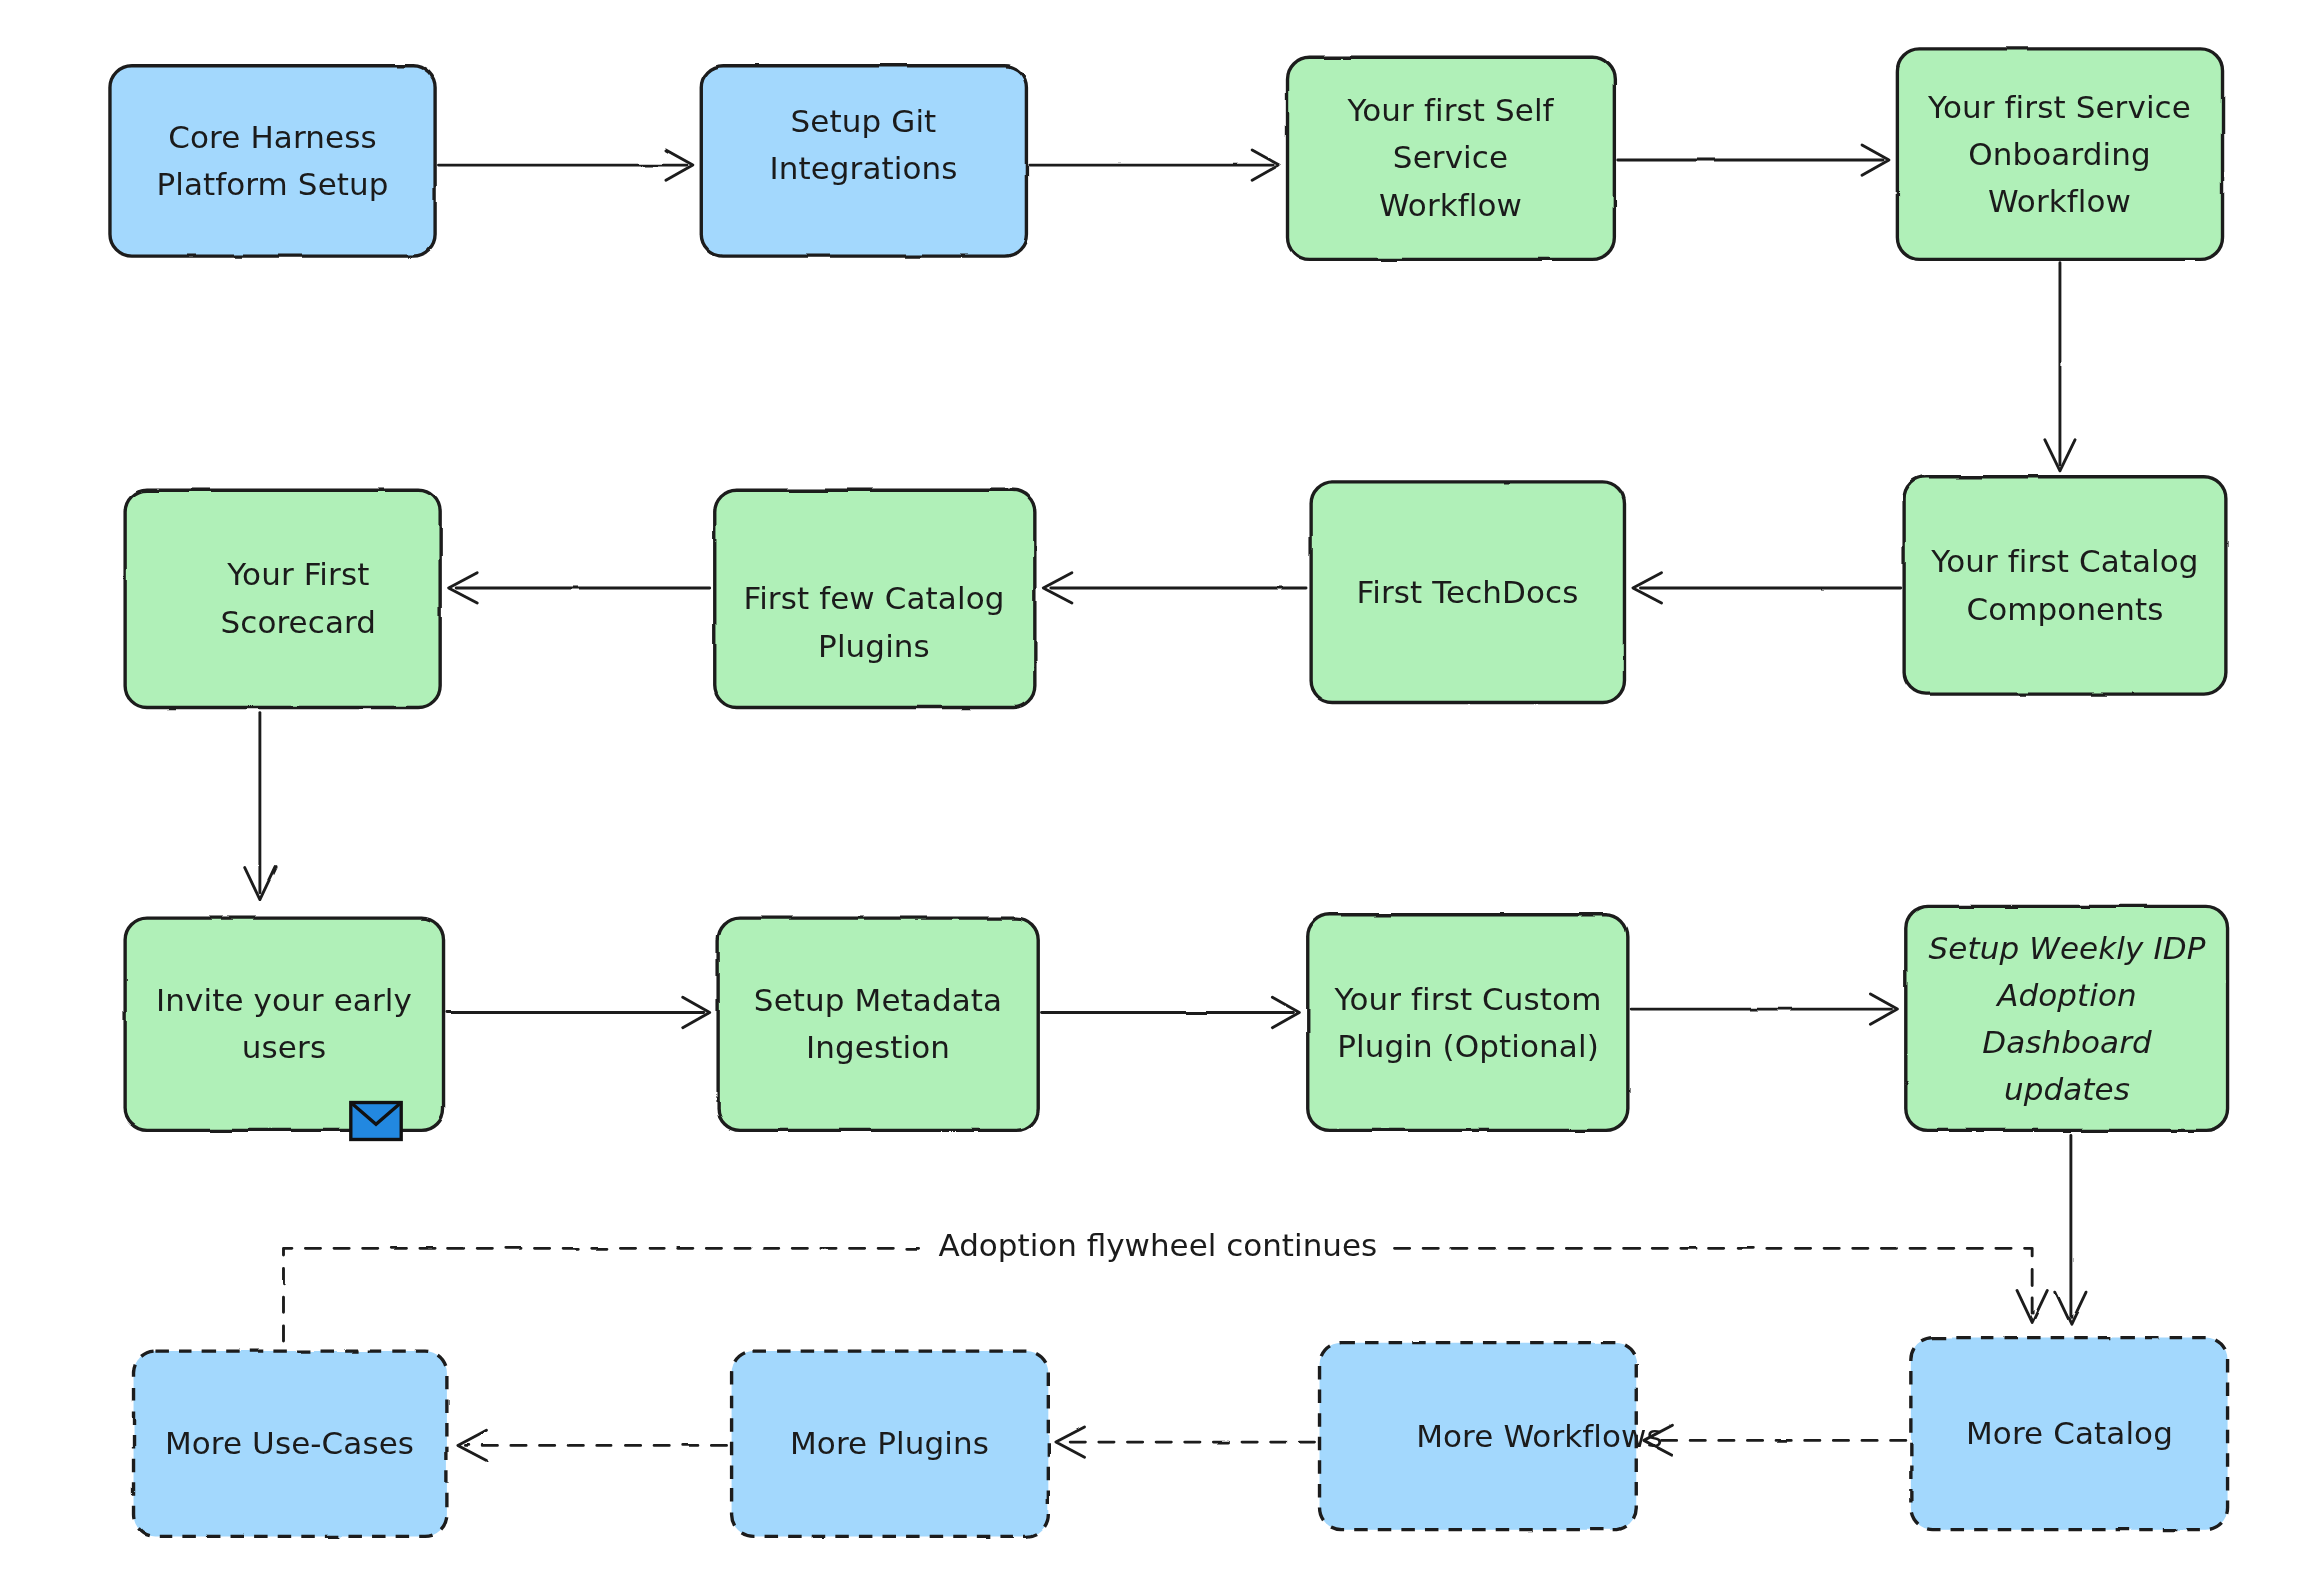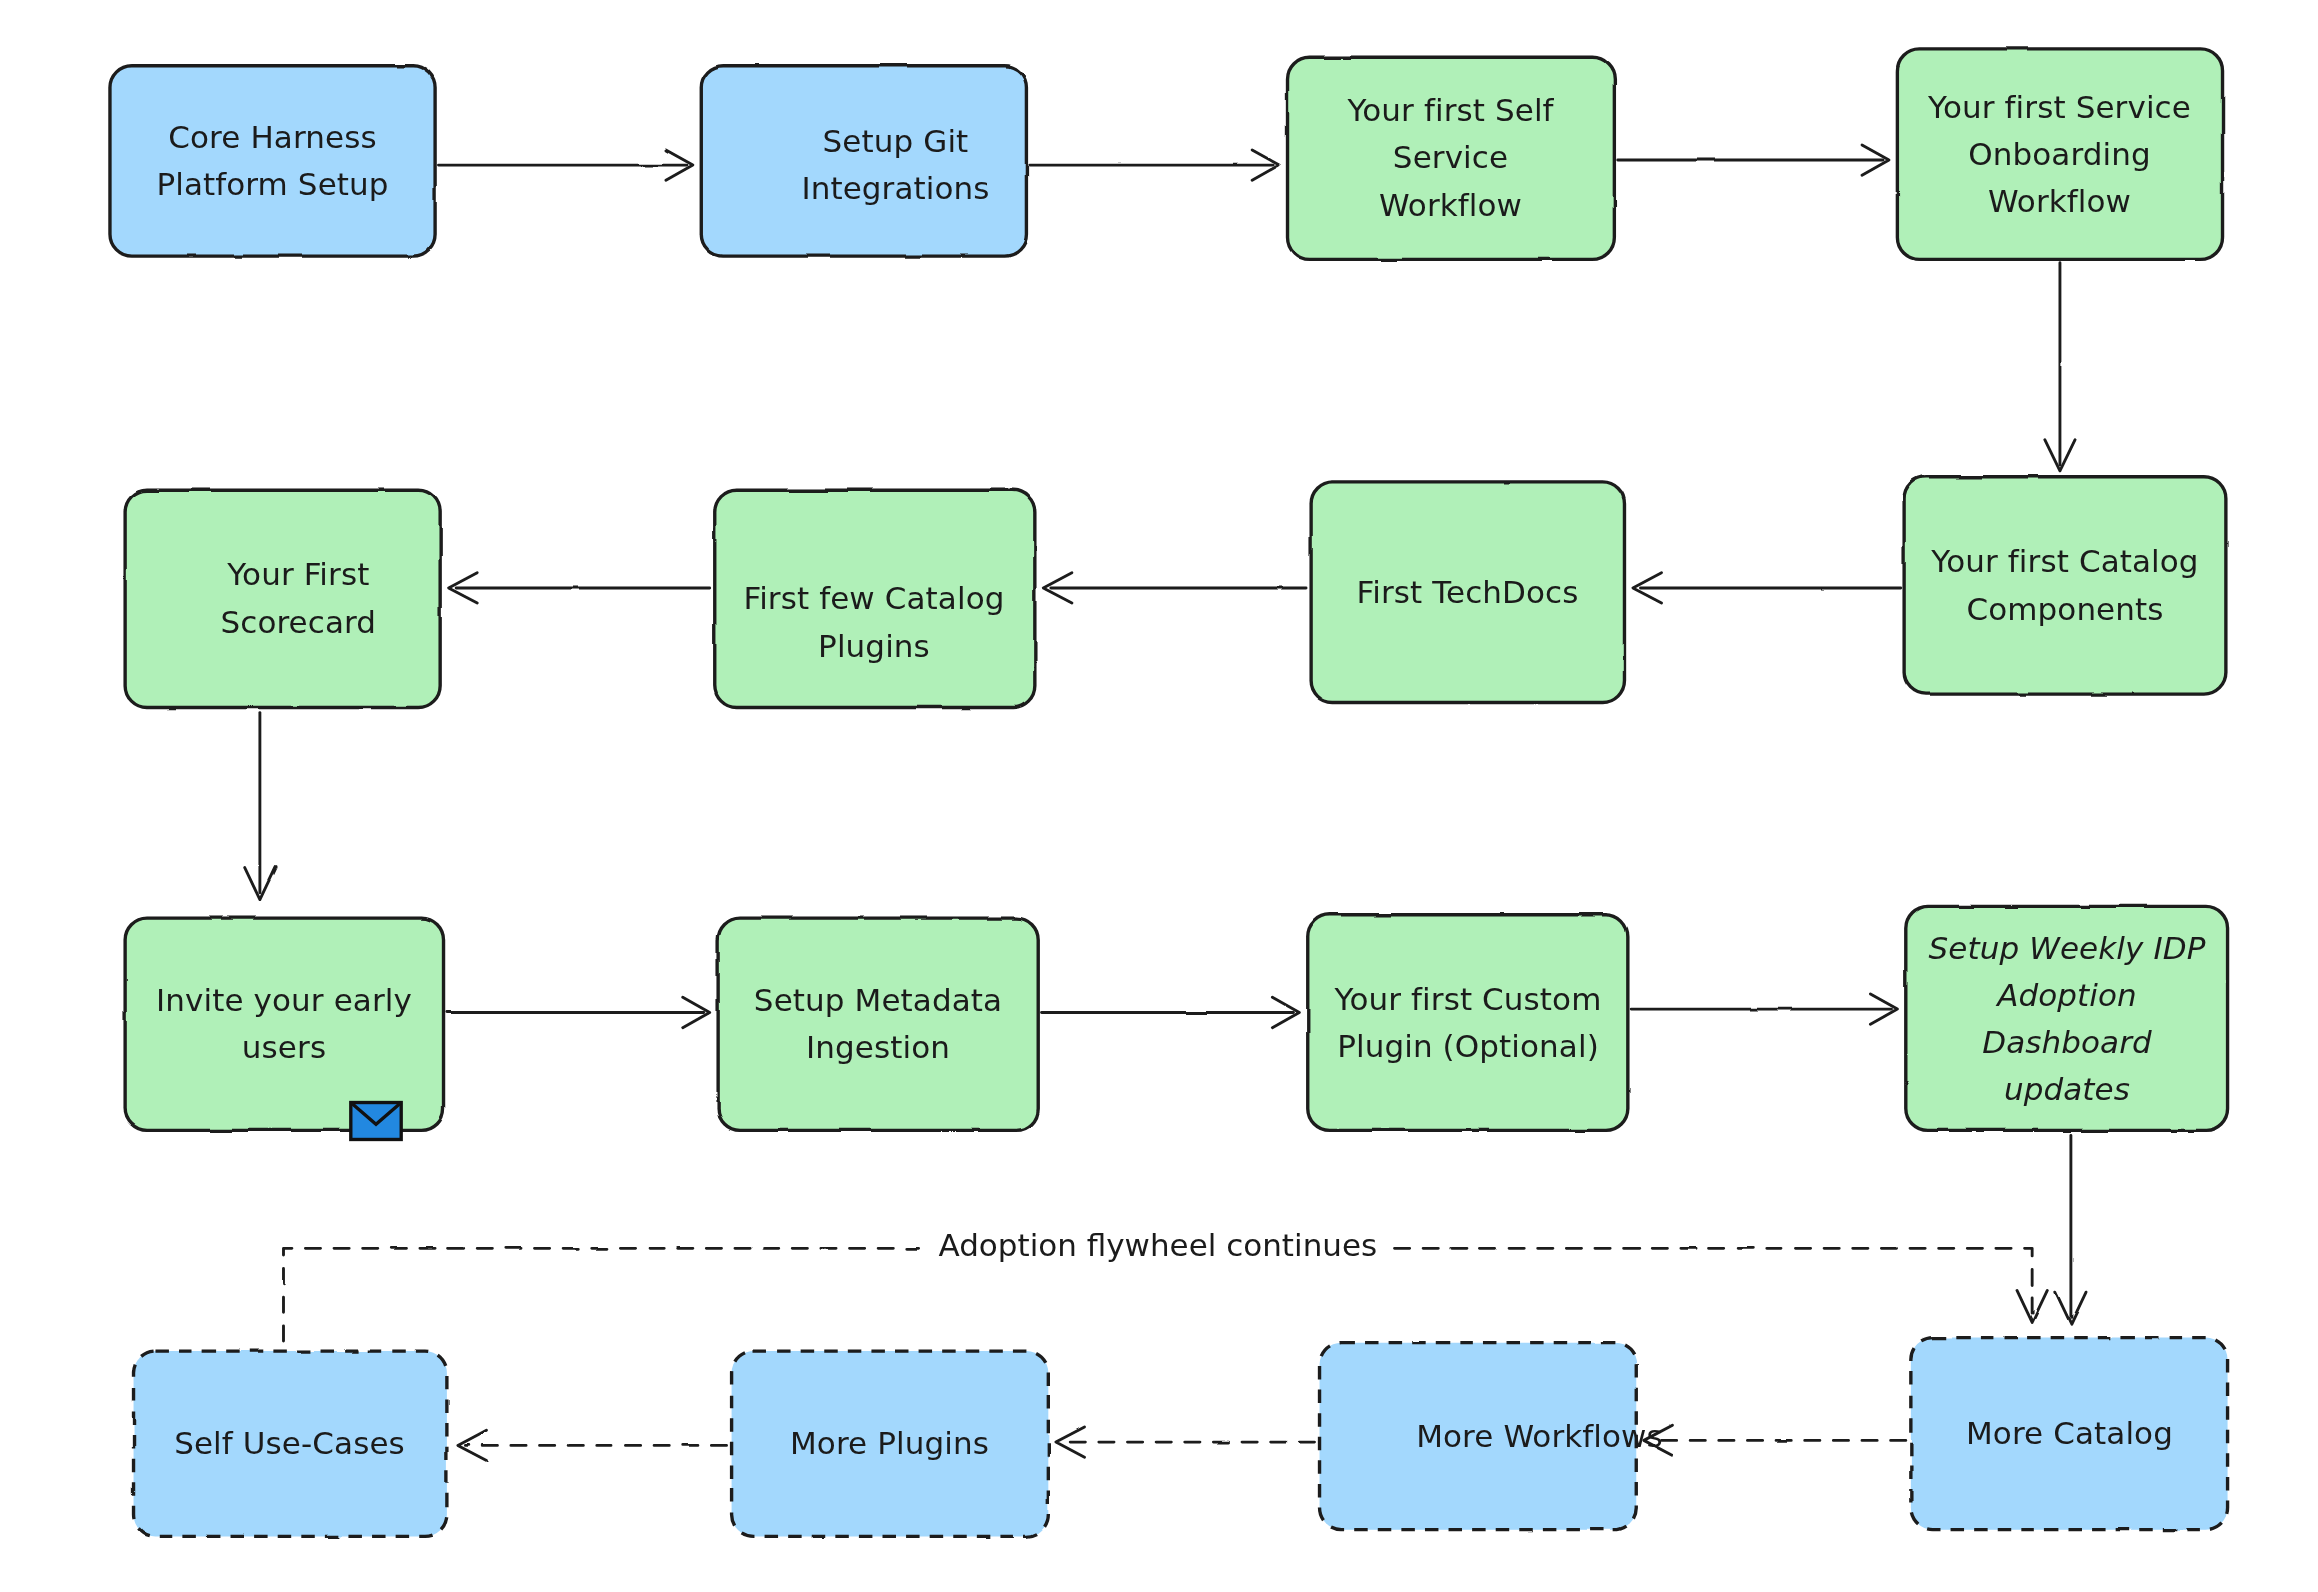--- a/index.html
+++ b/index.html
@@ -174,21 +174,21 @@
         <path d="M336 1592 L 336 1482 L 1090 1482" stroke-dasharray="18 16"></path>
         <path d="M1655 1482 L 2412 1482 L 2412 1562" stroke-dasharray="18 16"></path>
         <path d="M2394 1532 L 2412 1570 L 2430 1532"></path>
       </g>
     </g>
   </svg>
 
   <div class="node-label" style="left:110px; top:66px; width:325px; height:190px;">Core Harness
 Platform Setup</div>
 
-  <div class="node-label" style="left:701px; top:70px; width:325px; height:190px;margin-left:32px;">Setup Git
+  <div class="node-label" style="left:701px; top:50px; width:325px; height:190px;">Setup Git
 Integrations</div>
 
   <div class="node-label" style="left:1287px; top:57px; width:327px; height:202px;">Your first Self Service
 Workflow</div>
 
   <div class="node-label" style="left:1897px; top:49px; width:325px; height:211px;">Your first Service
 Onboarding
 Workflow</div>
 
   <div class="node-label" style="left:125px; top:490px; width:315px; height:217px;padding-left:40px;">Your First Scorecard</div>
@@ -215,21 +215,21 @@
   <div class="node-label" style="left:718px; top:918px; width:320px; height:212px;">Setup Metadata
 Ingestion</div>
 
   <div class="node-label" style="left:1308px; top:915px; width:320px; height:216px;">Your first Custom
 Plugin (Optional)</div>
 
   <div class="node-label" style="left:1906px; top:907px; width:322px; height:224px;font-style:italic;">Setup Weekly IDP
 Adoption Dashboard
 updates</div>
 
-  <div class="node-label" style="left:133px; top:1351px; width:313px; height:185px;">Self Use-Cases</div>
+  <div class="node-label" style="left:133px; top:1351px; width:313px; height:185px;">More Use-Cases</div>
 
   <div class="node-label" style="left:731px; top:1351px; width:317px; height:185px;">More Plugins</div>
 
   <div class="node-label" style="left:1362px; top:1343px; width:355px; height:187px;">More Workflows</div>
 
   <div class="node-label" style="left:1911px; top:1338px; width:317px; height:192px;">More Catalog</div>
 
   <div class="edge-label" style="left:925px; top:1227px;">Adoption flywheel continues</div>
 
 </div>

